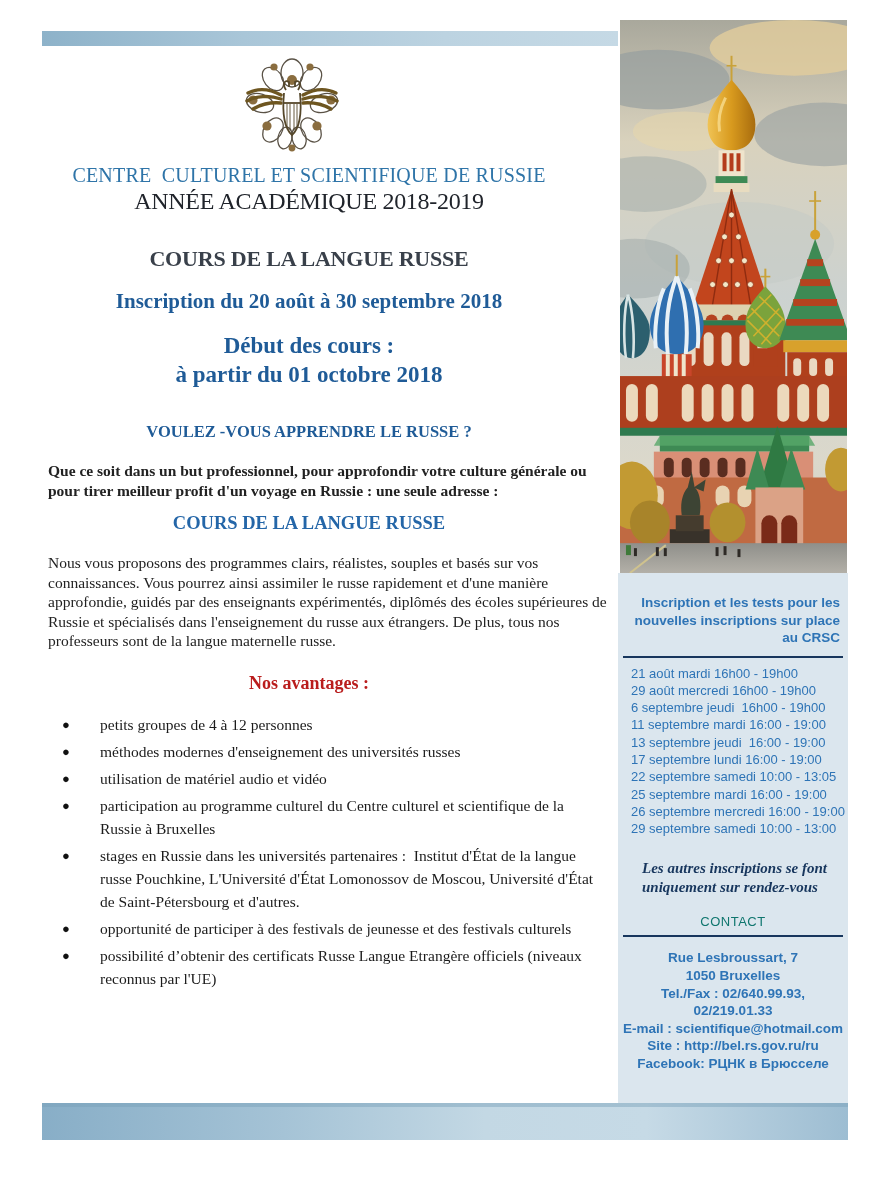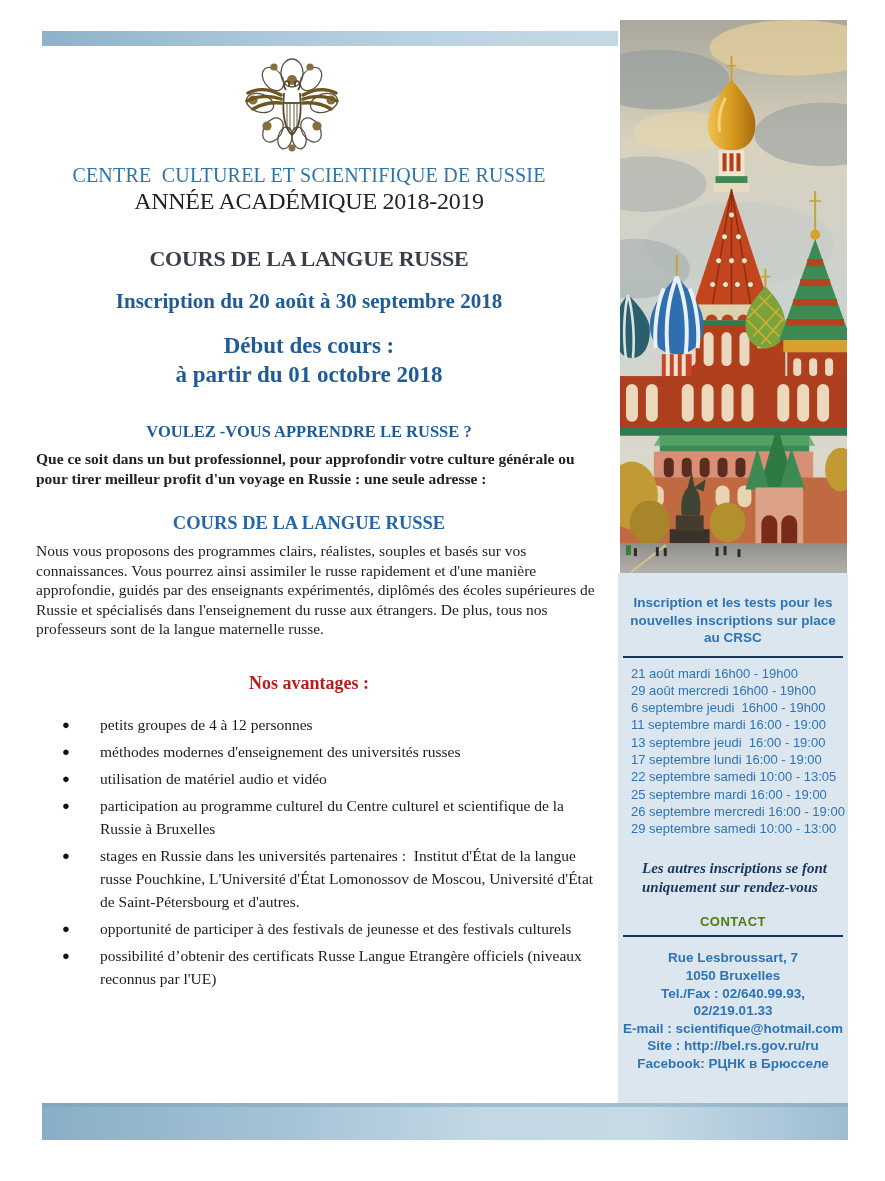--- a/index.html
+++ b/index.html
@@ -21,43 +21,43 @@
   
   .logo{position:absolute;left:240px;top:56px;width:104px;height:100px;}
   
   .center-line{position:absolute;left:0;width:618px;text-align:center;}
   .org-title{top:164px;font-size:20px;letter-spacing:.2px;color:#2e74a8;}
   .annee{top:188px;font-size:24px;letter-spacing:-.3px;color:#20242b;}
   .cours1{top:246px;font-size:22px;font-weight:bold;letter-spacing:-.2px;color:#39404a;}
   .inscription{top:289px;font-size:21px;font-weight:bold;color:#1f5b97;}
   .debut{top:331px;font-size:23px;font-weight:bold;color:#1f5b97;line-height:29px;}
   .voulez{top:422px;font-size:16.5px;font-weight:bold;color:#1f5b97;}
-  .para{position:absolute;left:36px;width:570px;margin:0;font-size:15.5px;line-height:19.5px;color:#222222;text-align:left;}
+  .para{position:absolute;left:36px;width:570px;margin:12px;font-size:15.5px;line-height:19.5px;color:#222222;text-align:left;}
   .para1{top:449px;font-weight:bold;}
   .cours2{top:513px;font-size:18.5px;font-weight:bold;color:#2466a8;}
   .para2{top:541px;}
   .avantages{top:673px;font-size:18px;font-weight:bold;color:#b91c1c;}
   ul.bullets{
     position:absolute;left:60px;top:713px;width:548px;margin:0;padding:0;list-style:none;
     font-size:15.5px;line-height:23px;color:#1b1b1b;
   }
   ul.bullets li{position:relative;padding-left:40px;margin-bottom:4px;}
   ul.bullets li .dot{position:absolute;left:2px;top:0;font-size:13px;color:#111;}
   
   .photo{position:absolute;left:620px;top:20px;width:227px;height:553px;}
   .photo svg{display:block;width:100%;height:100%;}
   .sidebox{
     position:absolute;left:618px;top:573px;width:230px;height:530px;
     background:#dbe6ee;font-family:"Liberation Sans",sans-serif;color:#2e74b6;
   }
-  .sb-title{margin:21px 8px 0;text-align:center;font-size:13.5px;font-weight:bold;line-height:17.5px;color:#2e74b6;}
+  .sb-title{margin:21px 8px 0;text-align:right;font-size:13.5px;font-weight:bold;line-height:17.5px;color:#2e74b6;}
   .sb-rule{border:none;border-top:2px solid #17365d;margin:9px 5px 0;}
   .sb-sched{margin:7px 0 0 13px;font-size:13px;line-height:17.3px;}
   .sb-note{margin:22px 8px 0 24px;font-family:"Liberation Serif",serif;font-style:italic;font-weight:bold;font-size:15px;line-height:19px;color:#17365d;}
-  .sb-contact-h{margin:17px 0 0;text-align:center;font-size:13px;font-weight:bold;letter-spacing:.5px;color:#4d7c0f;}
+  .sb-contact-h{margin:17px 0 0;text-align:center;font-size:13px;font-weight:normal;letter-spacing:.5px;color:#0f766e;}
   .sb-rule2{border:none;border-top:2px solid #17365d;margin:6px 5px 0;}
   .sb-lines{margin:12px 0 0;text-align:center;font-size:13.5px;font-weight:bold;line-height:17.6px;color:#2e74b6;}
 </style>
 </head>
 <body>
 
 <div class="page">
 
   <div class="topbar"></div>
 

